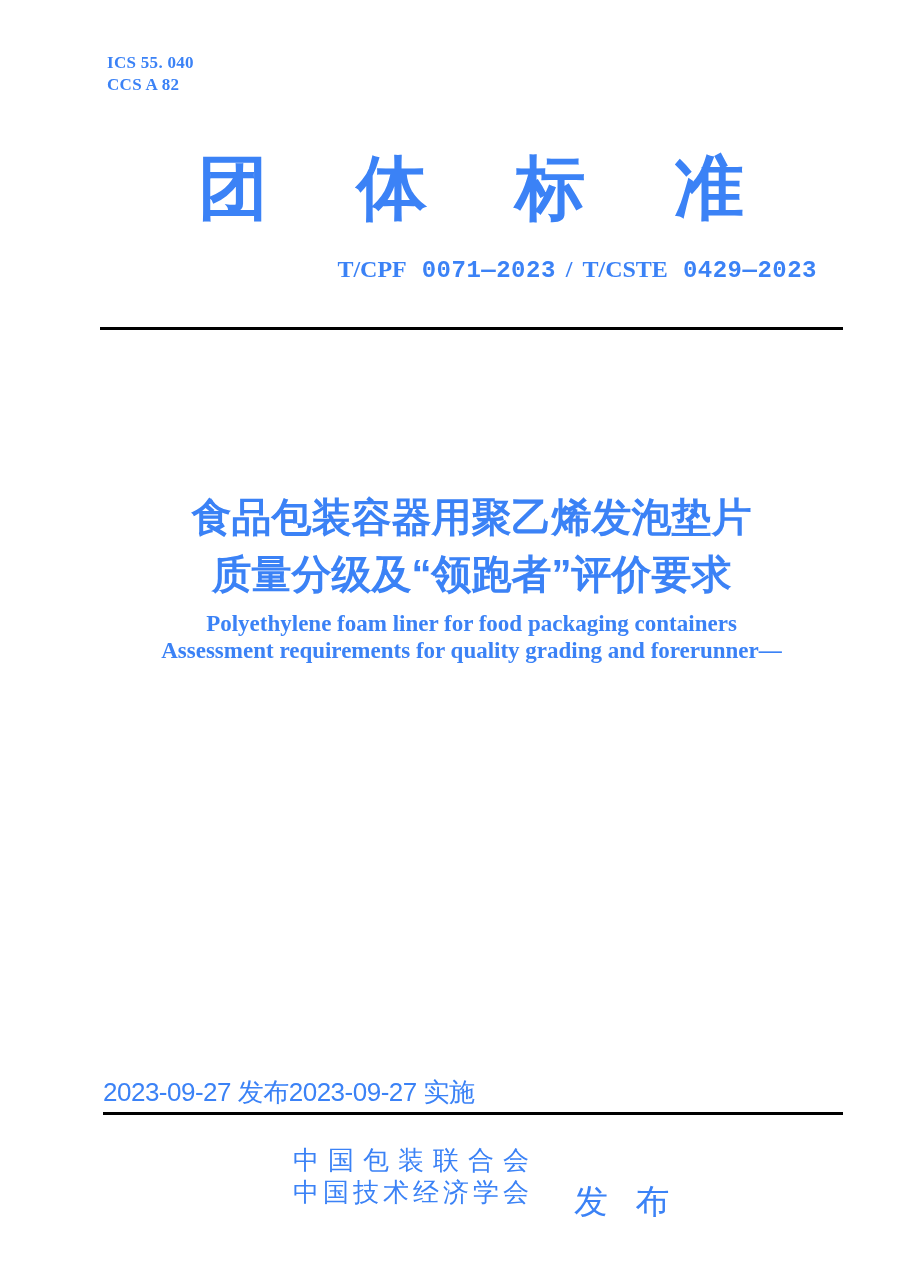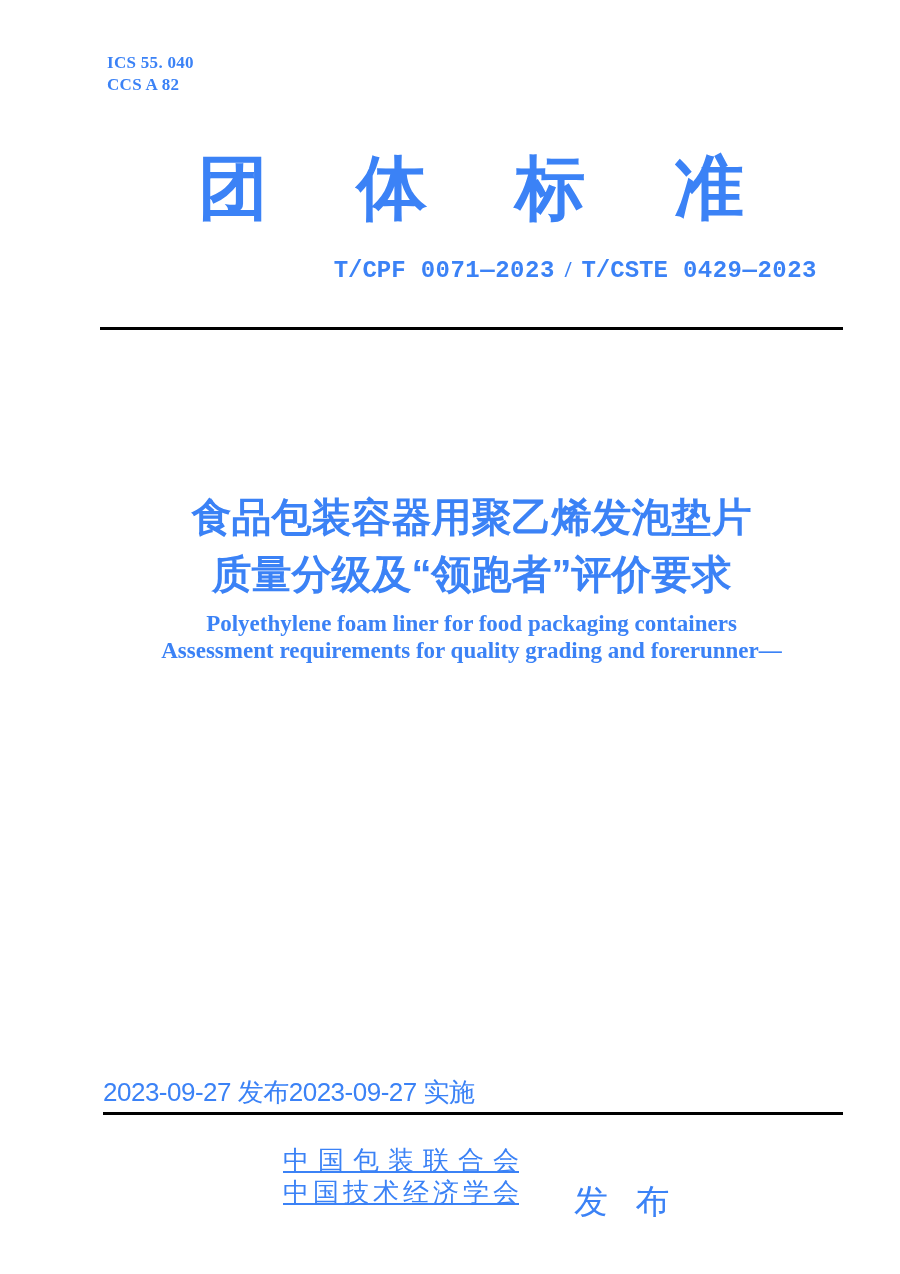--- a/index.html
+++ b/index.html
@@ -44,21 +44,21 @@
 
   
   .std-numbers {
     top: 254px;
     right: 83px;
     font-size: 24px;
     line-height: 30px;
     white-space: nowrap;
   }
   .std-numbers .prefix {
-    font-family: Liberation Mono, monospace;
+    font-family: Liberation Serif, serif;
     font-weight: 700;
   }
   .std-numbers .num {
     font-family: Liberation Mono, monospace;
     font-weight: 700;
     margin-left: 15px;
     letter-spacing: 0.5px;
   }
   .std-numbers .sep {
     font-family: "Liberation Serif", serif;
@@ -112,28 +112,27 @@
   .rule-bottom {
     left: 103px;
     top: 1112px;
     width: 740px;
     height: 3px;
     background: #000000;
   }
 
   
   .publishers {
-    left: 283px;
+    left: 293px;
     top: 1144px;
     width: 236px;
     font-size: 26px;
     line-height: 32px;
     text-align: justify;
     text-align-last: justify;
-    text-decoration: underline;
   }
   .publish-label {
     left: 574px;
     top: 1161px;
     font-size: 34px;
     line-height: 32px;
     letter-spacing: 9px;
     white-space: nowrap;
     margin-top: 24px;
   }

